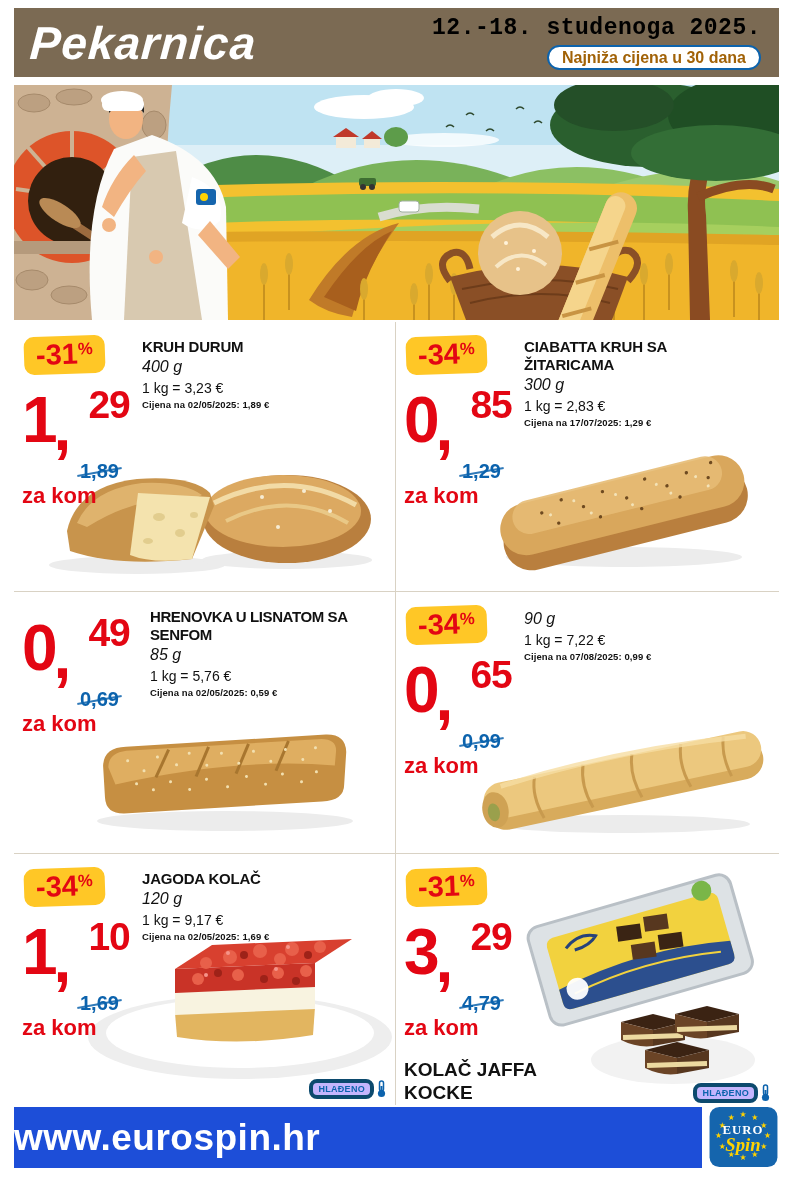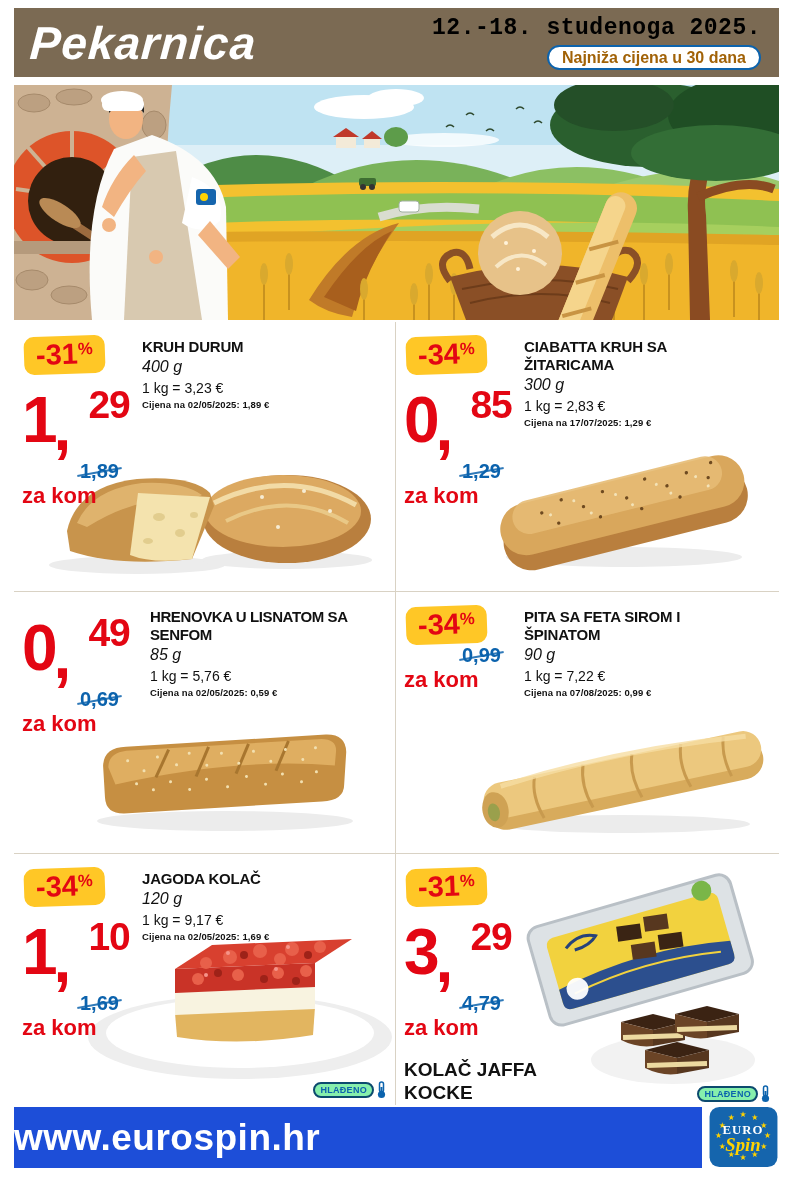--- a/index.html
+++ b/index.html
@@ -56,21 +56,21 @@
   .prod svg { display:block; width:100%; height:100%; }
   .prod1 { left:28px; bottom:10px; width:332px; height:150px; }
   .prod2 { left:78px; bottom:14px; width:300px; height:150px; }
   .prod3 { left:46px; bottom:14px; width:330px; height:150px; }
   .prod4 { left:66px; bottom:8px; width:315px; height:150px; }
   .prod5 { left:66px; bottom:20px; width:320px; height:190px; }
   .prod6 { right:2px; top:10px; width:252px; height:240px; }
 
   
   .chilled { position:absolute; z-index:3; right:8px; bottom:6px; display:inline-flex; align-items:center; gap:2px; }
-  .chilled .pill { border:2px solid #0c4a6e; border-radius:8px; background:#86efac; color:#0c63ad; font-size:9px; font-weight:bold; padding:1px 5px; letter-spacing:0.3px; }
+  .chilled .pill { border:4px solid #0c4a6e; border-radius:8px; background:#c4b5fd; color:#0c63ad; font-size:9px; font-weight:bold; padding:1px 5px; letter-spacing:0.3px; }
   .cell6 .chilled { bottom:2px; }
 
   
   .footer-bar { position:absolute; left:14px; top:1107px; width:688px; height:61px; background:#1d4ed8; display:flex; align-items:center; }
   .footer-url { color:#ffffff; font-size:37px; font-weight:bold; letter-spacing:0.5px; }
   .logo { position:absolute; left:708px; top:1106px; width:71px; height:62px; }
   .logo svg { display:block; width:100%; height:100%; }
 </style>
 </head>
 <body>
@@ -381,25 +381,25 @@
             </g>
           </g>
         </svg>
       </div>
     </div>
 
     <div class="cell cell4 cell-b">
       <div class="cell-top">
         <div class="left-col">
           <div class="badge"><span>-34</span><sup>%</sup></div>
+          <div class="big-price"><span class="pi">0</span><span class="pc">,</span><span class="pd">65</span></div>
           <div class="old-price">0,99</div>
           <div class="za-kom">za kom</div>
         </div>
         <div class="info">
-          <div class="name">PITA SA FETA SIROM I ŠPINATOM</div>
           <div class="weight">90 g</div>
           <div class="unit-price">1 kg = 7,22 €</div>
           <div class="fine">Cijena na 07/08/2025: 0,99 €</div>
         </div>
       </div>
       <div class="prod prod4">
         <svg viewBox="0 0 315 150">
           <ellipse cx="160" cy="129" rx="128" ry="9" fill="#ececec"></ellipse>
           <g transform="rotate(-12 160 85)">
             <rect x="20" y="70" width="283" height="40" rx="20" fill="#d8ab5c"></rect>

